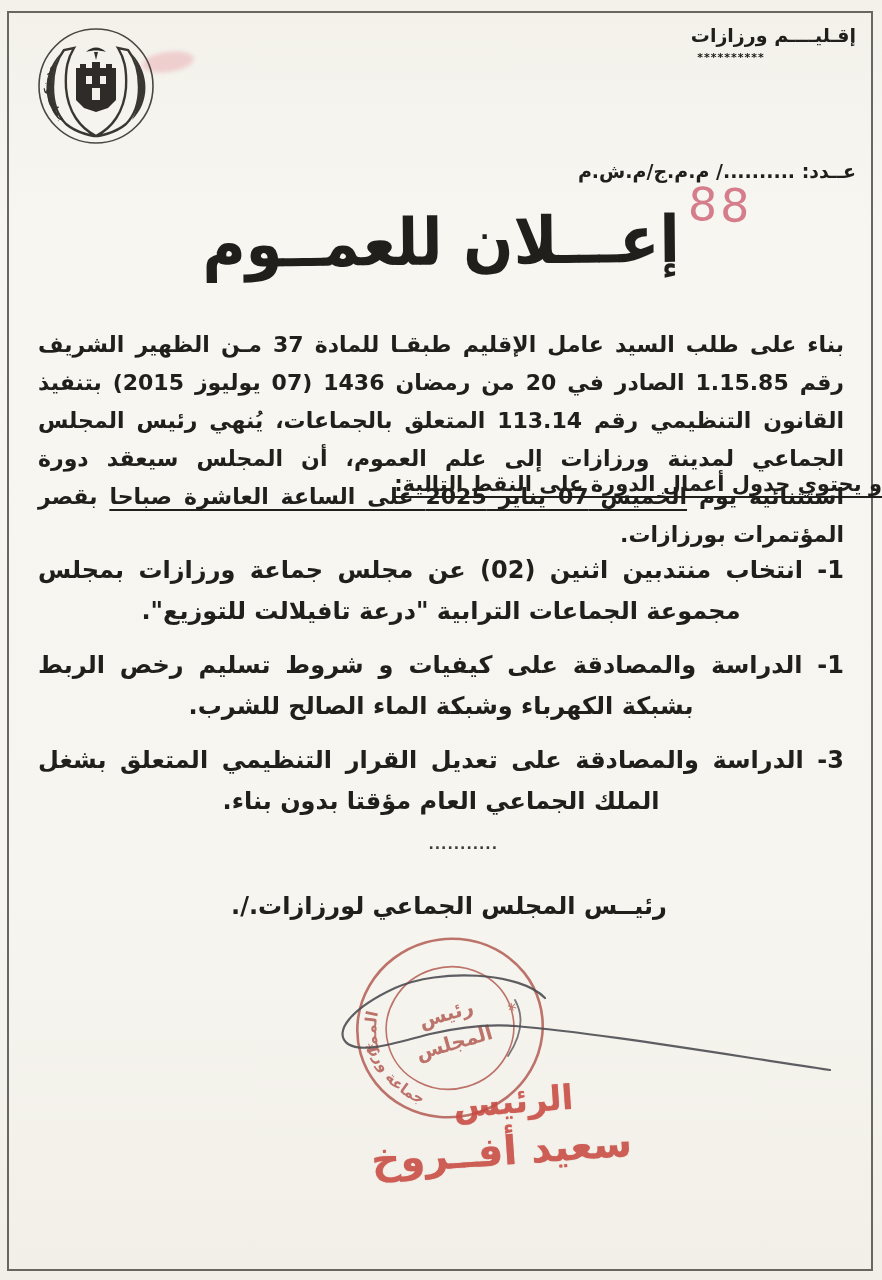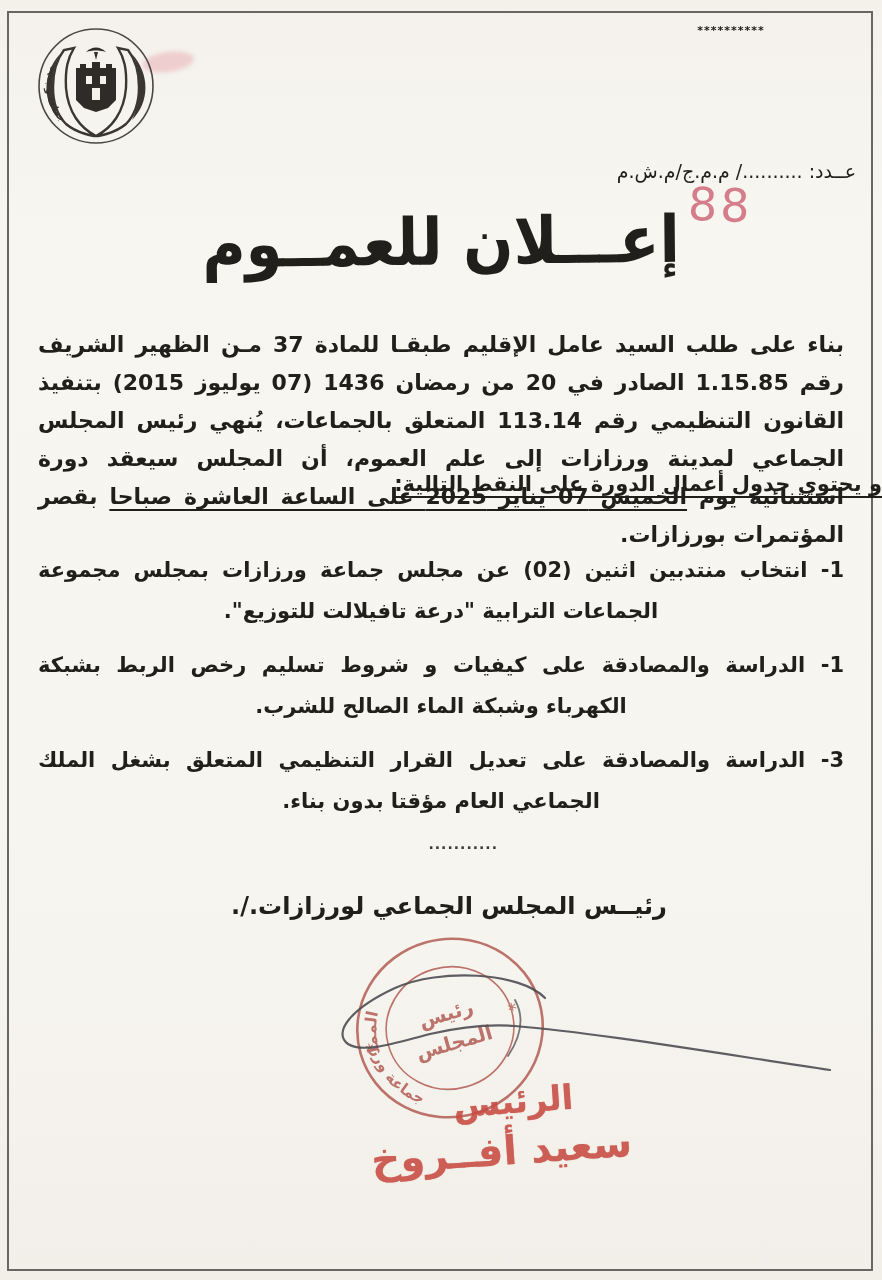--- a/index.html
+++ b/index.html
@@ -35,21 +35,21 @@
     position:absolute;top:22px;right:26px;width:250px;
     text-align:right;font-size:19px;font-weight:700;line-height:27px;
     letter-spacing:.2px;
   }
   .letterhead .sep{
     text-align:center;font-size:11px;letter-spacing:1px;line-height:14px;margin-top:2px;
     color:#1c1a18;
   }
   .refline{
     position:absolute;top:160px;right:26px;
-    font-size:19px;font-weight:400;
+    font-size:19px;font-weight:700;
   }
   .handnum{
     position:absolute;top:178px;left:688px;
     font-size:46px;font-weight:400;
     color:#d0697a;
     letter-spacing:3px;
     transform:rotate(2deg);
     opacity:.85;
   }
   .title{
@@ -71,21 +71,21 @@
   }
   .agenda-heading{
     position:absolute;top:472px;left:0;right:0;
     text-align:right;
     font-size:21px;font-weight:700;margin-left:36px;
   }
   .agenda{
     position:absolute;top:550px;right:38px;left:38px;
   }
   .agenda .item{
-    font-size:21px;font-weight:700;line-height:41px;
+    font-size:24px;font-weight:700;line-height:41px;
     text-align:justify;
     -moz-text-align-last:center;text-align-last:center;
     margin-bottom:13px;
   }
   .dots-sep{
     position:absolute;top:836px;left:50%;
     transform:translateX(-18%);
     font-size:14px;font-weight:700;letter-spacing:1px;color:#3c3a38;
   }
   .signatory{
@@ -153,20 +153,21 @@
       <text font-size="10" font-weight="700" fill="#35322e">
         <textPath href="#em-top" startOffset="14%">مدينة ورزازات</textPath>
       </text>
       <text font-size="9.5" font-weight="700" fill="#35322e">
         <textPath href="#em-bot" startOffset="26%">جماعة ورزازات</textPath>
       </text>
     </svg>
   </div>
 
   <div class="letterhead">
+    <div>إقـليــــم ورزازات</div>
     <div class="sep">**********</div>
   </div>
 
   <div class="refline">عــدد: ........../ م.م.ج/م.ش.م</div>
   <div class="handnum">88</div>
 
   <div class="title">إعـــلان للعمــوم</div>
 
   <p class="intro"><span>بناء على طلب السيد عامل الإقليم طبقـا للمادة 37 مـن الظهير الشريف رقم 1.15.85 الصادر في 20 من رمضان 1436 (07 يوليوز 2015) بتنفيذ القانون التنظيمي رقم 113.14 المتعلق بالجماعات، يُنهي رئيس المجلس الجماعي لمدينة ورزازات إلى علم العموم، أن المجلس سيعقد دورة استثنائية يوم </span><u>الخميس 07 يناير 2025 على الساعة العاشرة صباحا</u><span> بقصر المؤتمرات بورزازات.</span></p>
 

